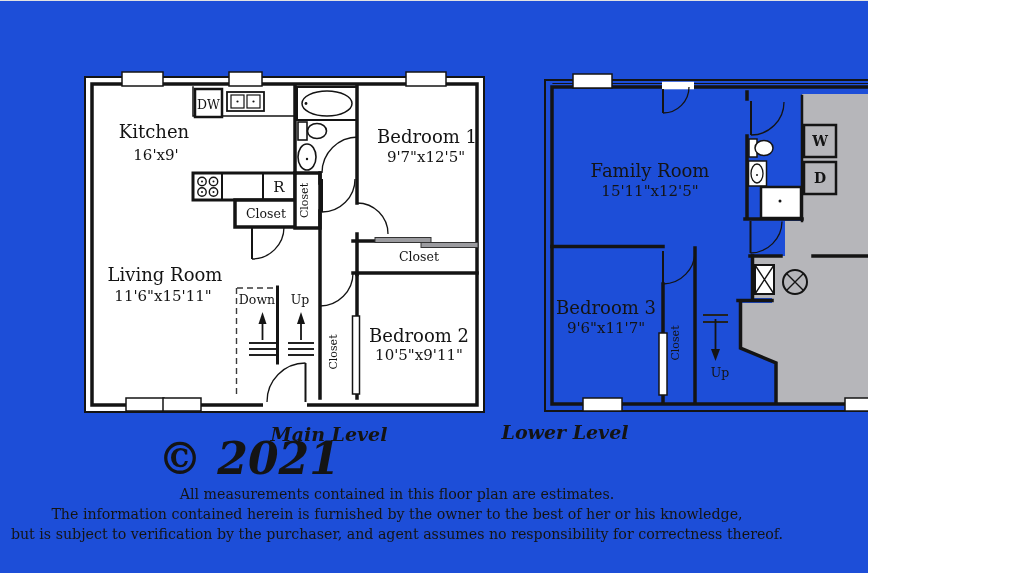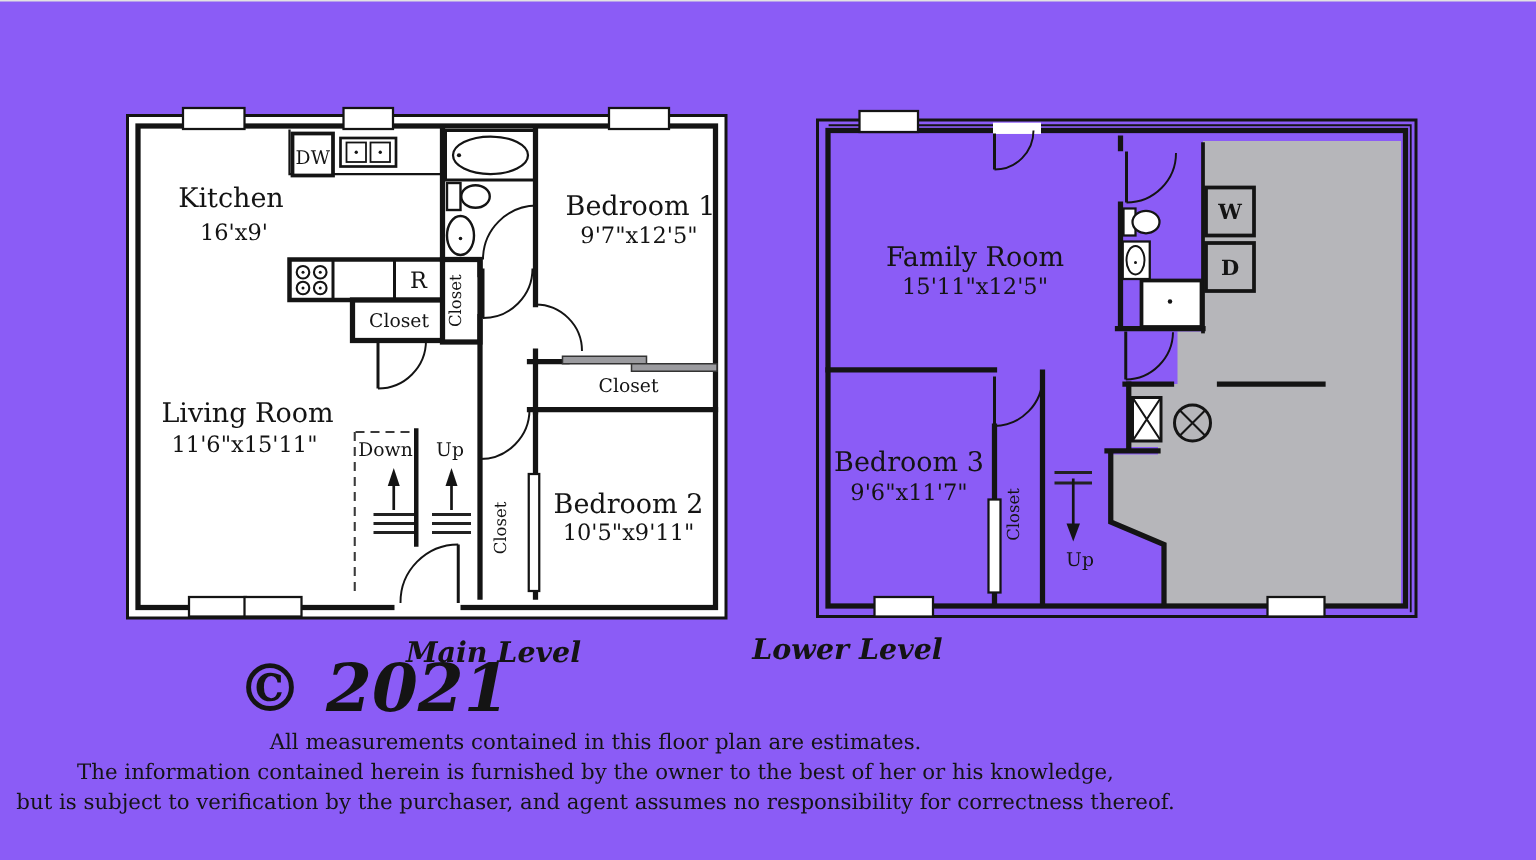--- a/index.html
+++ b/index.html
@@ -1,16 +1,16 @@
 <!DOCTYPE html>
 <html><head>
 <meta charset="utf-8">
 <style>
   html,body{margin:0;padding:0;background:#fff;}
-  .canvas{position:relative;width:1024px;height:573px;background:#8b5cf6;overflow:hidden;
+  .canvas{position:relative;width:868px;height:573px;background:#1d4ed8;overflow:hidden;
           border-top:1px solid #e2e2e2;}
   svg{display:block;}
   text{font-family:"DejaVu Serif","Liberation Serif",serif;fill:#141414;}
   .room-name{font-size:18px;}
   .room-dims{font-size:15px;}
   .small-label{font-size:12.5px;}
   .tiny-label{font-size:11px;}
   .fixture-label{font-size:14px;font-weight:bold;}
   .level-title{font-size:19px;font-weight:bold;font-style:italic;}
   .copyright{font-size:44px;font-style:italic;font-weight:600;}

